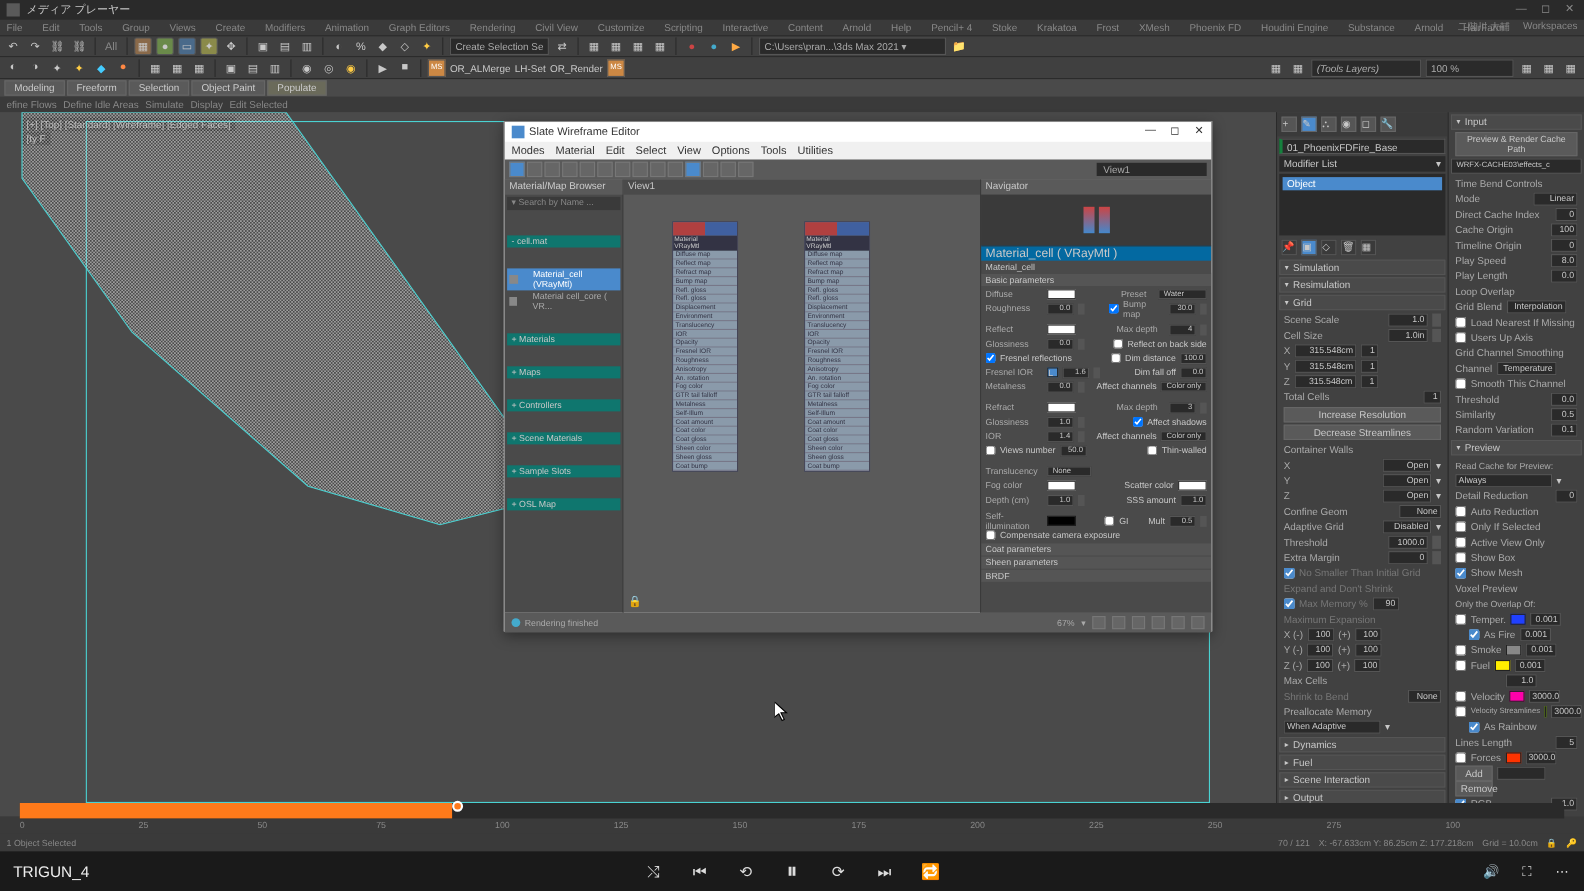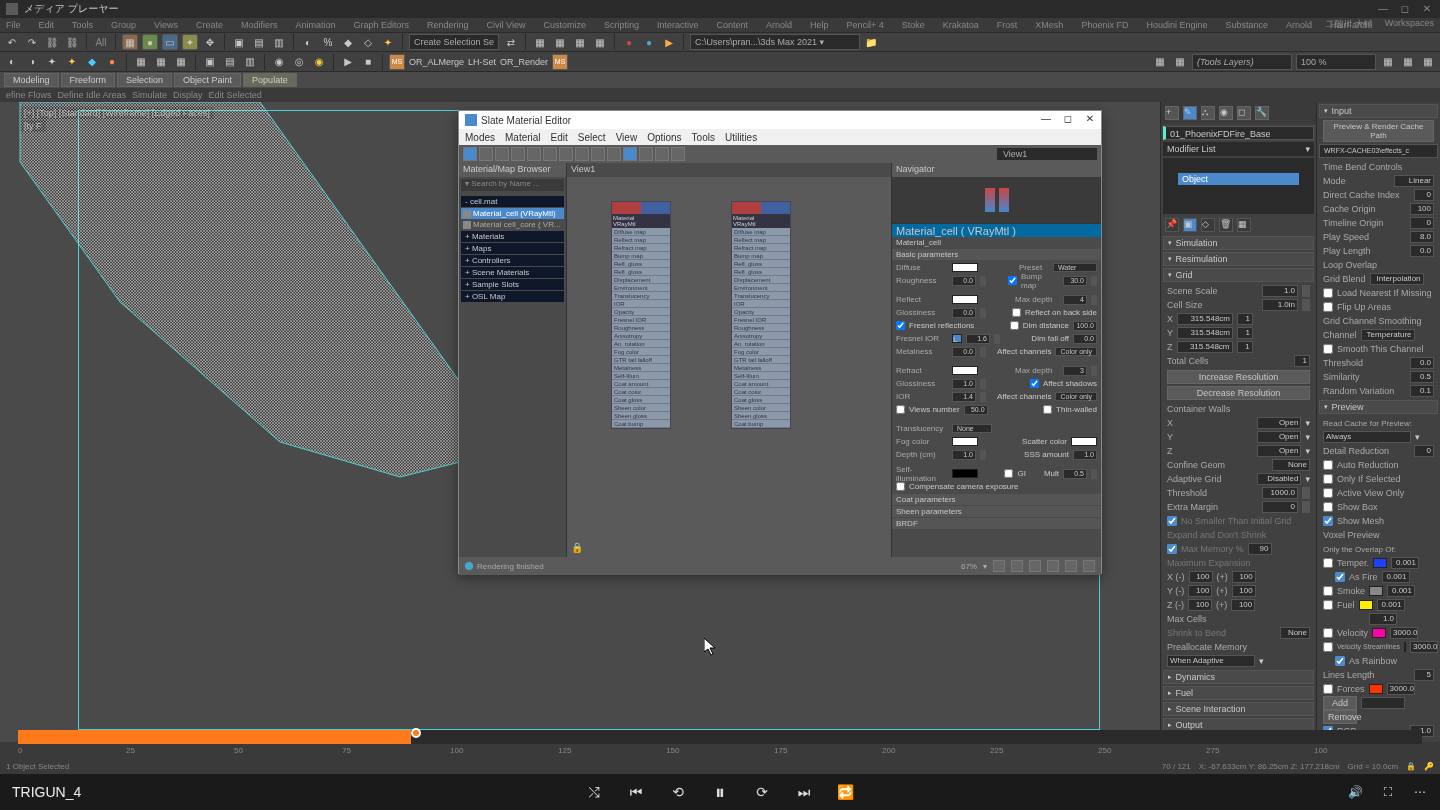--- a/index.html
+++ b/index.html
@@ -24,23 +24,23 @@
 .viewport { position:absolute; left:0; top:0; width:1160px; height:640px; background:#4a4a4a; }
 .viewport-frame { position:absolute; left:78px; top:8px; width:1022px; height:620px; border:1px solid #4ad2d2; }
 .viewport-label { position:absolute; left:20px; top:5px; font-size:9px; color:#aaa; background:rgba(40,40,40,0.6); padding:1px 4px; }
 .right-panel { position:absolute; right:0; top:0; width:280px; height:640px; background:#414141; display:flex; }
 .cmd-panel { width:156px; background:#414141; border-left:1px solid #2a2a2a; overflow:hidden; font-size:9px; }
 .cmd-panel2 { width:124px; background:#414141; border-left:1px solid #2a2a2a; overflow:hidden; font-size:9px; }
 .panel-icons { display:flex; gap:4px; padding:4px; background:#3a3a3a; }
 .panel-icons .pi { width:14px; height:14px; background:#555; border:1px solid #666; }
 .panel-icons .pi.active { background:#4a8acc; }
 .obj-name { background:#2a2a2a; border:1px solid #555; margin:2px; padding:2px 4px; font-size:9px; height:14px; }
-.obj-name.red { border-left:3px solid #5eead4; }
+.obj-name.red { border-left:3px solid #15803d; }
 .modlist { background:#2a2a2a; margin:2px; height:14px; font-size:9px; padding:1px 4px; display:flex; justify-content:space-between; align-items:center; }
-.stack { background:#2a2a2a; margin:2px; height:56px; padding:14px; }
+.stack { background:#2a2a2a; margin:2px; height:56px; padding:2px; }
 .stack-item { background:#4a8acc; color:#fff; padding:1px 4px; font-size:9px; margin:1px; }
 .stack-icons { display:flex; gap:4px; padding:2px; margin:2px; }
 .stack-icons .si { width:14px; height:14px; background:#3a3a3a; border:1px solid #555; }
 .stack-icons .si.active { background:#4a8acc; }
 .rollout-hdr { background:#4a4a4a; border:1px solid #555; margin:2px; padding:1px 4px; font-size:9px; display:flex; align-items:center; gap:4px; }
 .rollout-hdr::before { content:"▸"; font-size:7px; }
 .rollout-hdr.open::before { content:"▾"; }
 .param-row { display:flex; align-items:center; padding:1px 6px; font-size:9px; gap:4px; height:14px; }
 .param-row .lbl { flex:0 0 auto; color:#aaa; }
 .param-row .val { background:#2a2a2a; border:1px solid #555; width:36px; height:12px; text-align:right; padding:0 2px; font-size:8px; }
@@ -58,23 +58,23 @@
 .slate-menu { height:16px; background:#f0f0f0; display:flex; gap:10px; padding:0 6px; font-size:10px; color:#333; align-items:center; }
 .slate-tools { height:18px; background:#5a5a5a; display:flex; align-items:center; gap:2px; padding:0 4px; }
 .slate-tools .st { width:14px; height:14px; background:#666; border:1px solid #777; }
 .slate-tools .st.active { background:#4a8acc; }
 .slate-view-dd { margin-left:auto; background:#2a2a2a; color:#aaa; font-size:9px; padding:1px 6px; width:100px; }
 .slate-body { display:flex; height:394px; }
 .slate-browser { width:108px; background:#4a4a4a; border-right:1px solid #333; }
 .slate-browser-hdr { background:#5a5a5a; padding:1px 4px; font-size:9px; color:#ccc; height:14px; }
 .slate-search { background:#3a3a3a; margin:2px; height:12px; font-size:8px; padding:0 4px; color:#888; }
 .slate-tree { font-size:8px; padding:2px; }
-.slate-tree-item { padding:1px 2px; color:#aaa; display:flex; align-items:center; gap:2px; }
+.slate-tree-item { padding:1px 2px; color:#aaa; display:flex; align-items:center; gap:14px; }
 .slate-tree-item.sel { background:#4a8acc; color:#fff; }
-.slate-cat { background:#0f172a; padding:1px 4px; margin:1px 0; font-size:8px; }
+.slate-cat { background:#0f766e; padding:1px 4px; margin:19px 0; font-size:8px; }
 .slate-canvas { flex:1; background:#5a5a5a; position:relative; }
 .slate-canvas-hdr { background:#4a4a4a; padding:1px 4px; font-size:9px; height:14px; }
 .node { position:absolute; width:60px; background:#6a7a8a; border:1px solid #445; font-size:6px; }
 .node-hdr { height:12px; display:flex; }
 .node-hdr .np1 { flex:1; background:#b04040; }
 .node-hdr .np2 { flex:1; background:#4060a0; }
 .node-title { background:#334; color:#ccc; padding:1px; font-size:6px; }
 .node-row { background:#8a9aaa; border-bottom:1px solid #778; padding:0 2px; height:8px; color:#334; font-size:6px; line-height:8px; }
 .slate-nav { width:210px; background:#4a4a4a; border-left:1px solid #333; display:flex; flex-direction:column; }
 .slate-nav-hdr { background:#5a5a5a; padding:1px 4px; font-size:9px; height:14px; }
@@ -323,21 +323,21 @@
           <span class="lbl" data-interactable="false">Z</span>
           <span class="val" style="width:56px" data-interactable="true">315.548cm</span>
           <span class="val" style="width:16px" data-interactable="false">1</span>
         </div>
       <div class="param-row">
           <span class="lbl" data-interactable="false">Total Cells</span>
           <span style="flex:1"></span>
           <span class="val" style="width:16px" data-interactable="false">1</span>
         </div>
       <div class="param-btn" data-interactable="true">Increase Resolution</div>
-      <div class="param-btn" data-interactable="true">Decrease Resolution</div>
+      <div class="param-btn" data-interactable="true">Decrease Streamlines</div>
       <div class="param-row">
           <span class="lbl" data-interactable="false">Container Walls</span>
         </div>
       <div class="param-row">
           <span class="lbl" data-interactable="false">X</span>
           <span style="flex:1"></span>
           <span class="val" style="width:44px" data-interactable="true">Open</span>
           <span>▾</span>
         </div>
       <div class="param-row">
@@ -472,21 +472,21 @@
       <div class="param-row">
           <span class="lbl" data-interactable="false">Grid Blend</span>
           <span class="val" style="width:54px" data-interactable="true">Interpolation</span>
         </div>
       <div class="param-row">
           <input type="checkbox" data-interactable="true" style="">
           <span class="lbl" data-interactable="false">Load Nearest If Missing</span>
         </div>
       <div class="param-row">
           <input type="checkbox" data-interactable="true" style="">
-          <span class="lbl" data-interactable="false">Flip Up Areas</span>
+          <span class="lbl" data-interactable="false">Users Up Axis</span>
         </div>
       <div class="param-row">
           <span class="lbl" data-interactable="false">Grid Channel Smoothing</span>
         </div>
       <div class="param-row">
           <span class="lbl" data-interactable="false">Channel</span>
           <span class="val" style="width:54px" data-interactable="true">Temperature</span>
         </div>
       <div class="param-row">
           <input type="checkbox" data-interactable="true" style="">
@@ -620,21 +620,21 @@
   </div>
 </div>
 
 <div class="slate" data-interactable="false">
   <div class="slate-title" data-interactable="true">
     <span class="sicon" data-interactable="false">
         <svg width="12" height="12">
           <rect width="12" height="12" fill="#4a8acc"></rect>
         </svg>
       </span>
-    <span data-interactable="false">Slate Material Editor</span>
+    <span data-interactable="false">Slate Wireframe Editor</span>
     <div class="slate-win-btn">
       <span data-interactable="true">—</span>
       <span data-interactable="true">◻</span>
       <span data-interactable="true">✕</span>
     </div>
   </div>
   <div class="slate-menu" data-interactable="false" id="slatemenu">
       <span data-interactable="true">Modes</span>
       <span data-interactable="true">Material</span>
       <span data-interactable="true">Edit</span>

